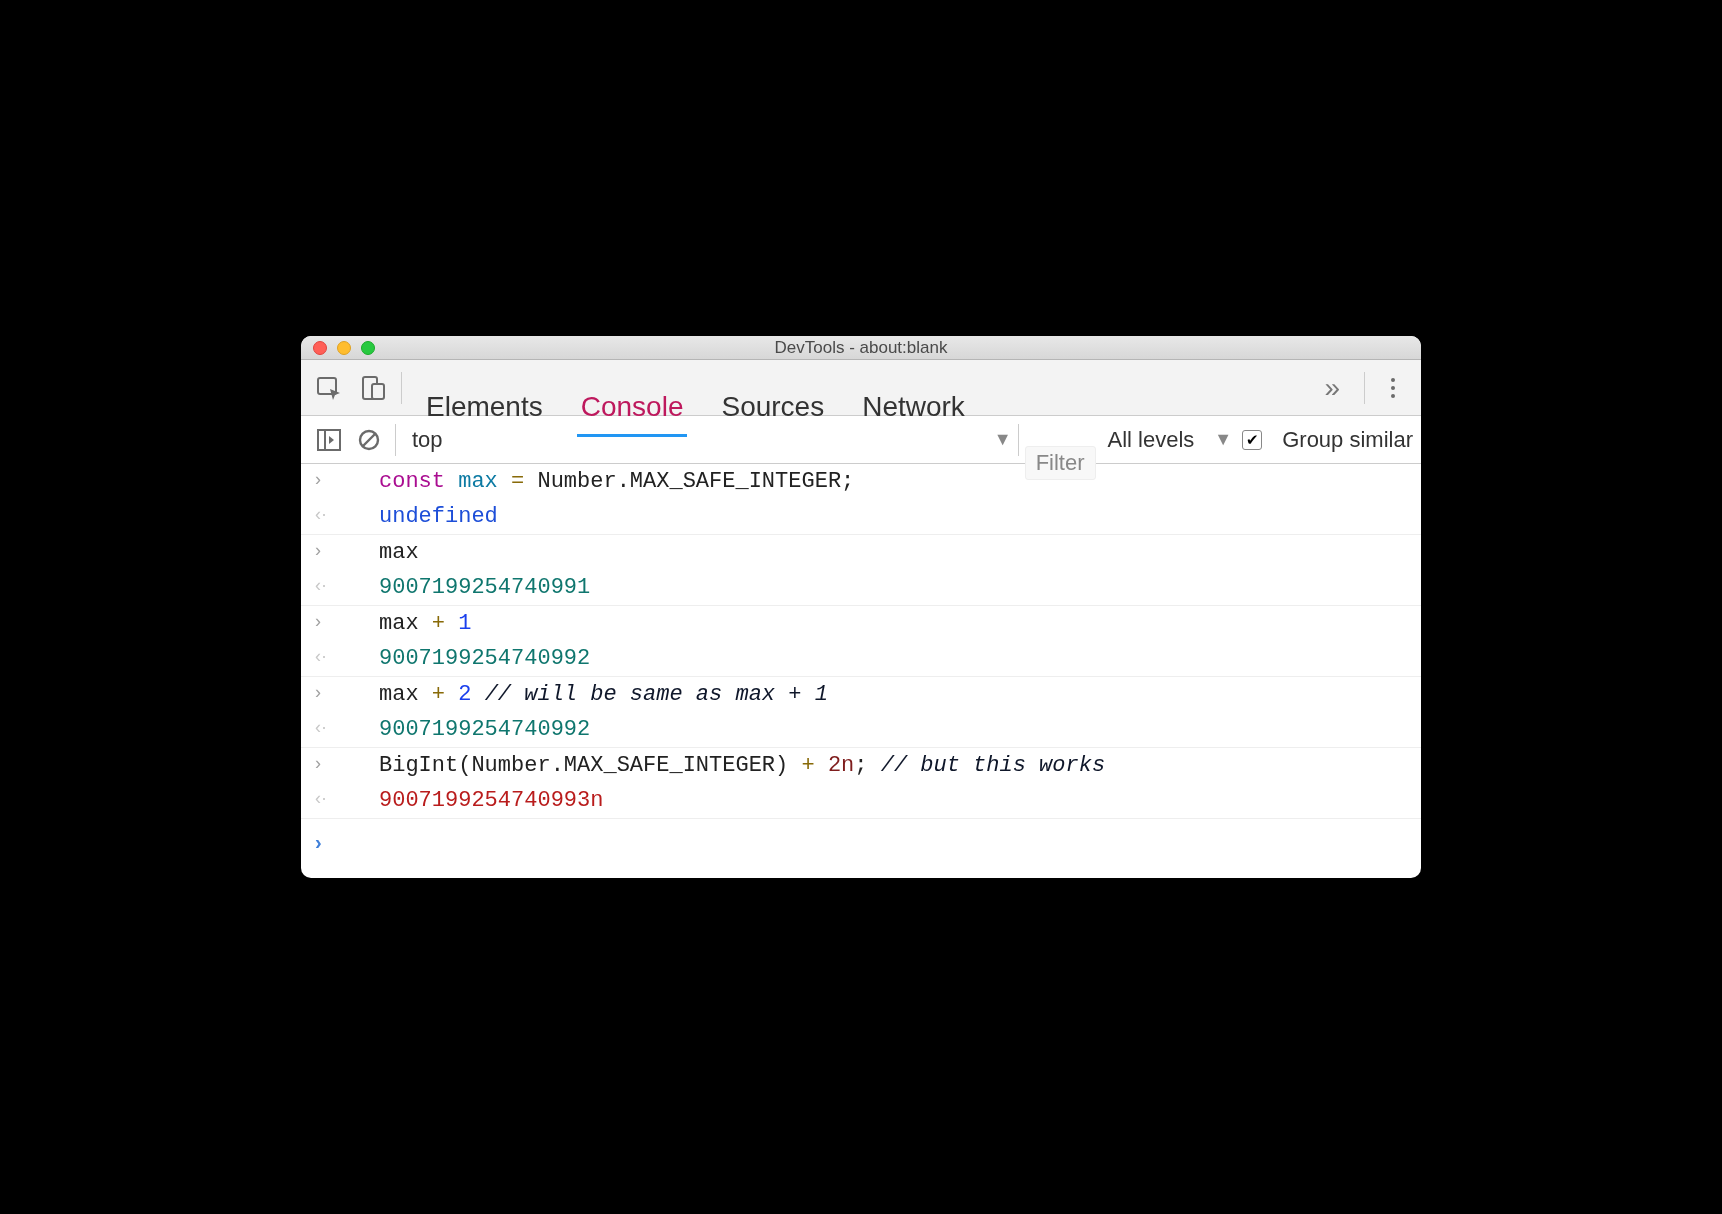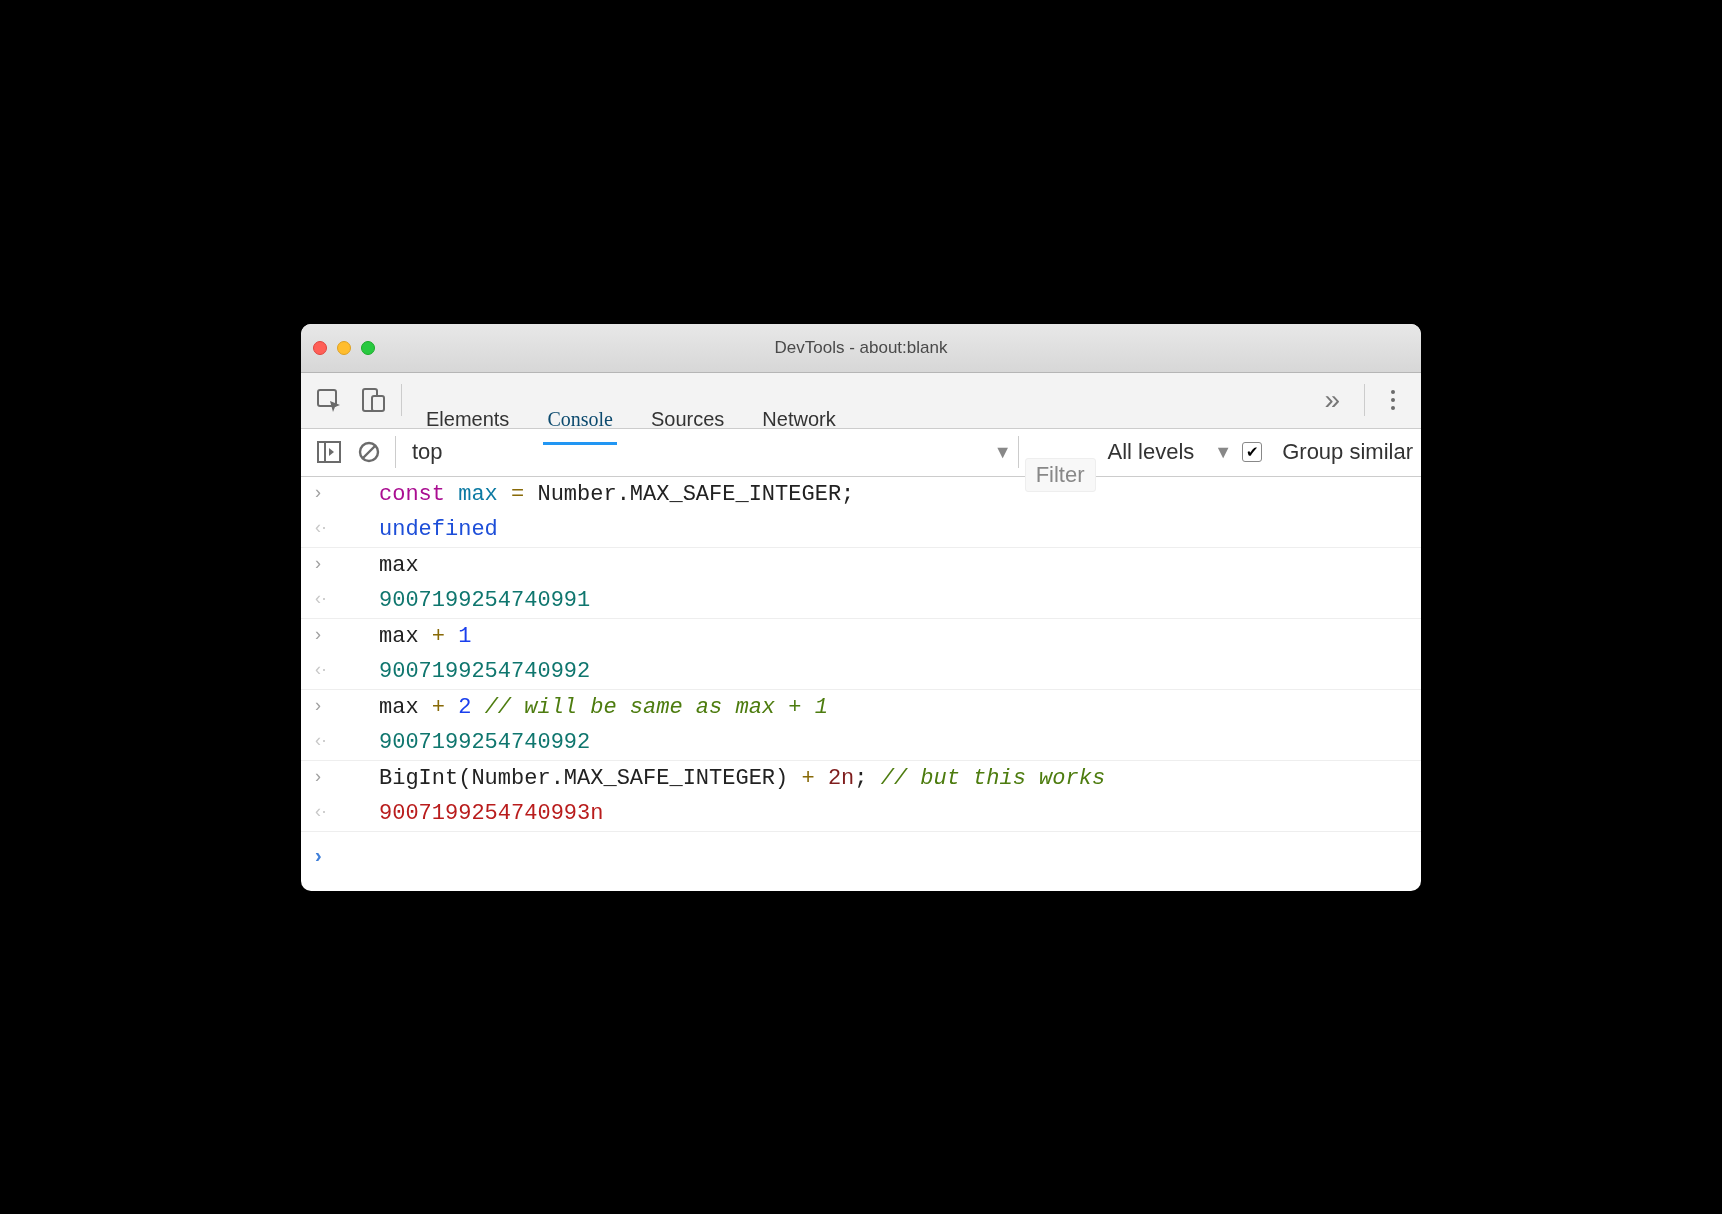--- a/index.html
+++ b/index.html
@@ -17,21 +17,21 @@
       background: #fff;
       border-radius: 10px;
       box-shadow: 0 25px 60px rgba(0,0,0,0.6);
       overflow: hidden;
     }
 
     
     .titlebar {
       background: linear-gradient(#e8e8e8, #d7d7d7);
       border-bottom: 1px solid #b5b5b5;
-      height: 49px;
+      height: 24px;
       display: flex;
       align-items: center;
       position: relative;
       padding: 0 12px;
     }
     .traffic-lights { display: flex; gap: 10px; }
     .tl { width: 14px; height: 14px; border-radius: 50%; }
     .tl.close    { background: #ff5f57; border: 1px solid #e0443e; }
     .tl.minimize { background: #ffbd2e; border: 1px solid #dea123; }
     .tl.zoom     { background: #28c940; border: 1px solid #1aab29; }
@@ -50,26 +50,26 @@
     }
     .tool-icon {
       width: 44px; height: 56px; display: flex; align-items: center; justify-content: center;
       color: #6b6b6b; cursor: pointer;
     }
     .sep {
       width: 1px; height: 32px; background: #ccc; margin: 0 6px;
     }
     .tabs { display: flex; gap: 30px; margin-left: 14px; }
     .tab {
-      font-size: 20px; color: #333; padding: 13px 4px 11px;
+      font-size: 28px; color: #333; padding: 13px 4px 11px;
       border-bottom: 3px solid transparent;
       cursor: pointer;
       margin-top: 39px;
     }
-    .tab.active { color: #0c4a6e; border-bottom-color: #2196F3; font-family: Liberation Serif, serif; }
+    .tab.active { color: #be185d; border-bottom-color: #2196F3; }
     .spacer { flex: 1; }
     .overflow-chevrons { font-size: 28px; color: #777; padding: 0 18px; }
     .kebab { width: 44px; display: flex; flex-direction: column; align-items: center; gap: 4px; cursor: pointer; }
     .kebab span { width: 4px; height: 4px; background: #6b6b6b; border-radius: 50%; }
 
     
     .filterbar {
       display: flex; align-items: center;
       height: 48px;
       border-bottom: 1px solid #ccc;
@@ -115,21 +115,21 @@
     .gutter.in  { color: #a0a0a0; }
     .gutter.out { color: #c8c8c8; }
     .gutter.prompt { color: #3f7fd9; font-weight: bold; font-size: 20px; }
     .codeline { white-space: pre; margin-left: 40px; }
 
     
     .kw      { color: #aa0d91; }
     .ident   { color: #0c7aa3; }
     .numlit  { color: #1a3fed; }
     .biglit  { color: #7f1d1d; }
-    .comment { color: #4d7c0f; font-style: italic; text-align: center; }
+    .comment { color: #0f172a; font-style: italic; text-align: center; }
     .op      { color: #886a08; }
     .undef   { color: #1d4ed8; }
     .result-num { color: #0f766e; }
     .result-big { color: #b91c1c; }
 
     .prompt-row { display: flex; padding: 12px 14px 24px; border-top: 1px solid #eee; }
 
     svg { display: block; }
   </style>
 </head>

